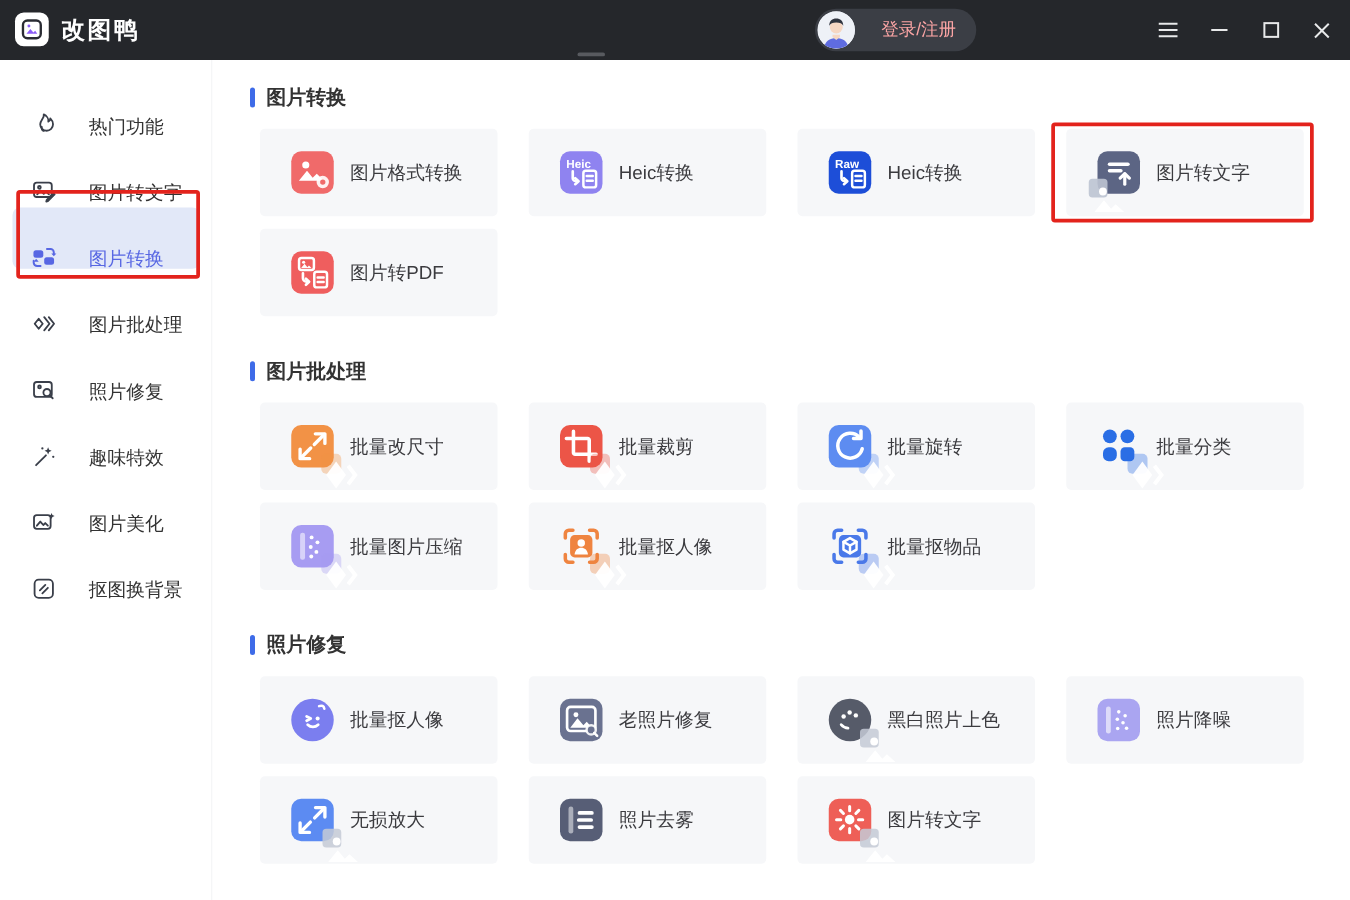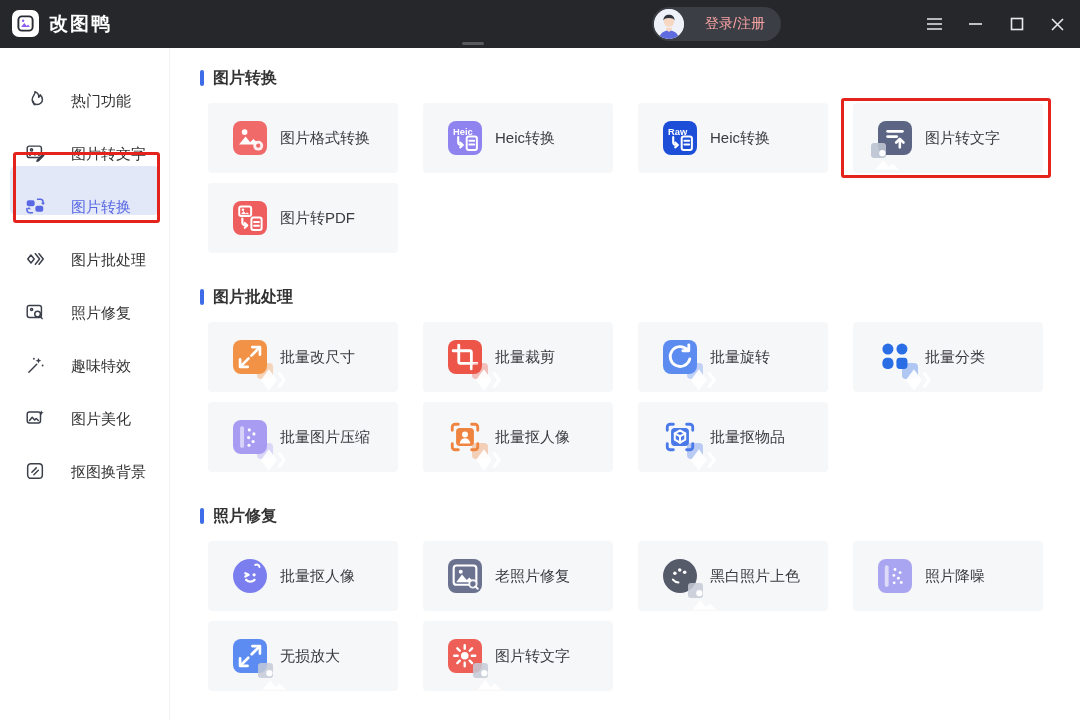--- a/index.html
+++ b/index.html
@@ -458,20 +458,29 @@
           <span class="badge badge-image">
         <svg width="11" height="11" viewBox="0 0 12 12">
               <circle cx="4" cy="3.6" r="1.1" fill="#fff"></circle>
               <path d="M1.6 9.4l2.7-3.3 2 2.4 1.3-1.3 2.4 2.2z" fill="#fff"></path>
             </svg>
           </span>
         </span>
       <span class="card-label">无损放大</span>
       </div>
       <div class="card">
+        <span class="tile" style="background:#575e76">
+        <svg viewBox="0 0 24 24">
+            <rect x="4.8" y="4.4" width="2.7" height="15.2" rx="1.3" fill="rgba(255,255,255,.5)"></rect>
+            <path d="M11 8h7M10.6 12h7M11 16h7" stroke="#fff" fill="none" stroke-linecap="round" stroke-linejoin="round" stroke-width="2.1"></path>
+          </svg>
+        </span>
+      <span class="card-label">照片去雾</span>
+      </div>
+      <div class="card">
         <span class="tile" style="background:#ee5f57">
         <svg viewBox="0 0 24 24">
             <circle cx="11.8" cy="11.8" r="2.7" fill="#fff"></circle>
             <path d="M11.8 4.4v2.4M11.8 16.8v2.4M4.4 11.8h2.4M16.8 11.8h2.4M6.6 6.6l1.7 1.7M15.3 15.3l1.7 1.7M17 6.6l-1.7 1.7M8.3 15.3l-1.7 1.7" stroke="#fff" fill="none" stroke-linecap="round" stroke-linejoin="round" stroke-width="1.7"></path>
           </svg>
           <span class="badge badge-image">
         <svg width="11" height="11" viewBox="0 0 12 12">
               <circle cx="4" cy="3.6" r="1.1" fill="#fff"></circle>
               <path d="M1.6 9.4l2.7-3.3 2 2.4 1.3-1.3 2.4 2.2z" fill="#fff"></path>
             </svg>

